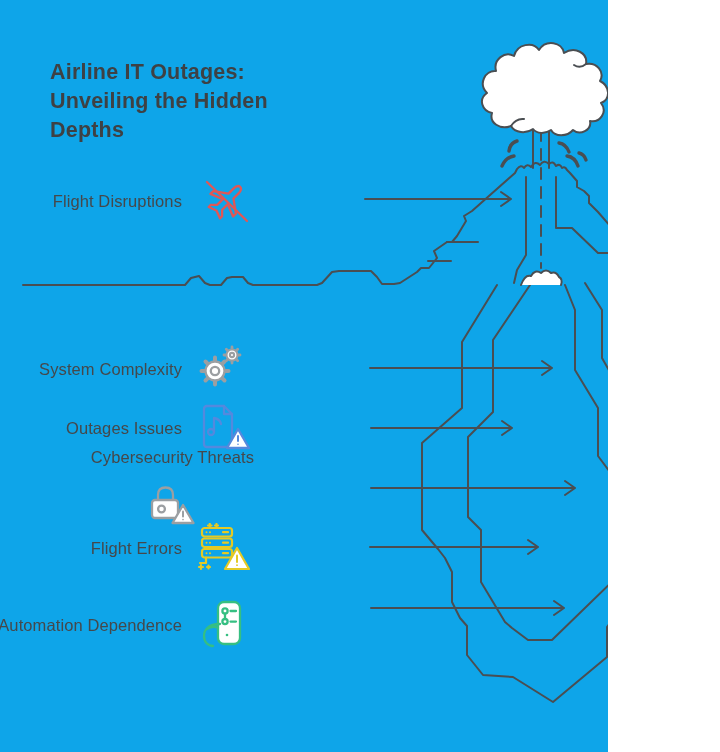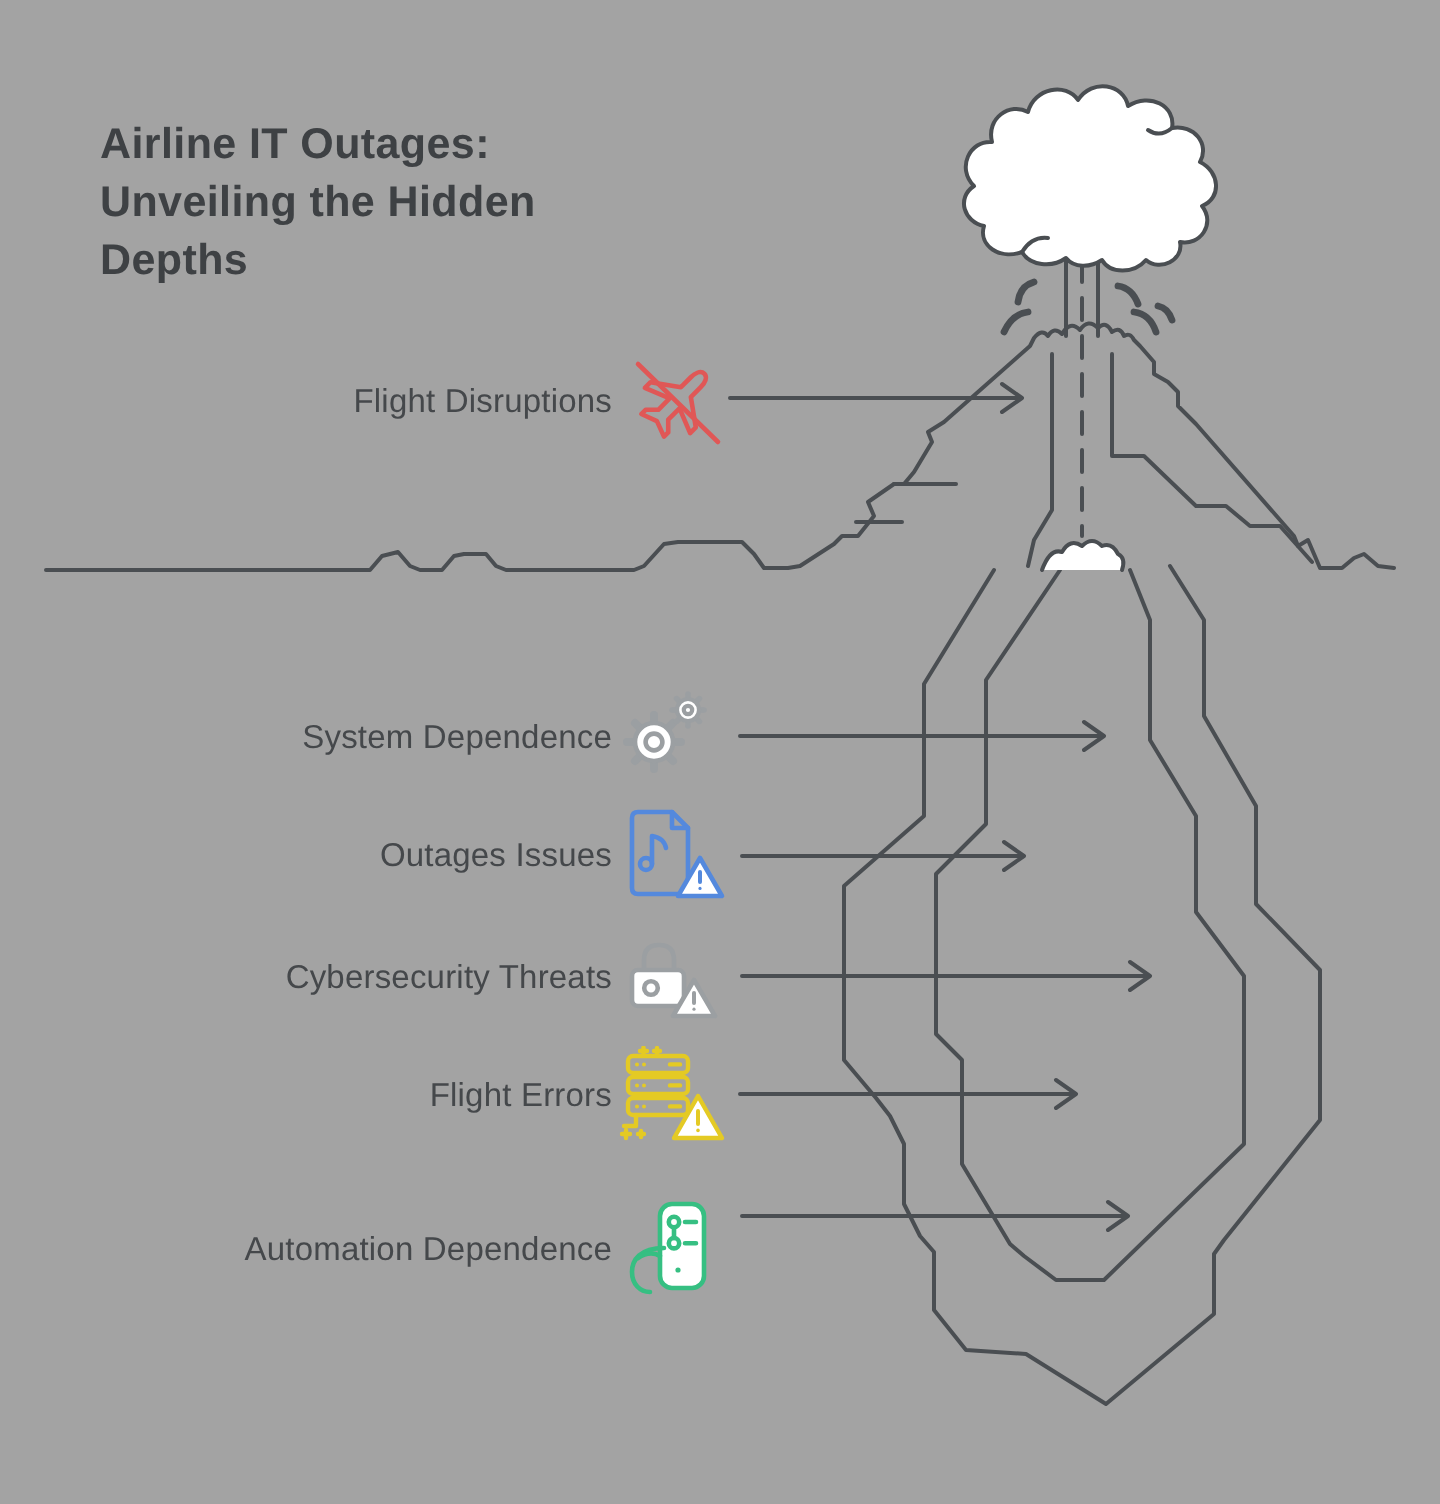--- a/index.html
+++ b/index.html
@@ -1,34 +1,34 @@
 <!DOCTYPE html>
 <html><head>
 <meta charset="utf-8">
 <style>
   html,body{margin:0;padding:0;background:#fff;}
   .canvas{
-    position:relative;width:720px;height:752px;background:#a3a3a3;overflow:hidden;
+    position:relative;width:608px;height:752px;background:#0ea5e9;overflow:hidden;
     font-family:"Liberation Sans",sans-serif;
   }
   .title{
     position:absolute;left:50px;top:58px;
     font-size:21.5px;font-weight:bold;color:#3e4144;
     line-height:29px;white-space:pre-line;letter-spacing:.2px;
   }
   .scene{position:absolute;left:0;top:0;}
   .row{
     position:absolute;right:354px;height:50px;
-    display:flex;align-items:center;gap:0;
+    display:flex;align-items:center;gap:12px;
   }
   .row .label{font-size:16.5px;color:#45484b;white-space:nowrap;letter-spacing:.1px;}
   .row-flight{top:176px;}
   .row-system{top:344px;}
   .row-software{top:403px;}
-  .row-cyber{top:464px;}
+  .row-cyber{top:448px;flex-direction:column;}
   .row-server{top:523px;}
   .row-automation{top:600px;}
   .icon{flex:0 0 auto;}
   
   .ink{stroke:#4a4e52;stroke-width:2;fill:none;stroke-linejoin:round;stroke-linecap:round;}
   .ink-fill{stroke:#4a4e52;stroke-width:2;fill:#ffffff;stroke-linejoin:round;stroke-linecap:round;}
   .splash{stroke:#4a4e52;stroke-width:3.4;fill:none;stroke-linecap:round;}
 </style>
 </head>
 <body>
@@ -102,21 +102,21 @@
           <path d="M24,4 C26.5,4 27.5,7 27.5,10 L27.5,17 L40,26 L40,30 L27.5,25 L27.5,33 L32,37.5
                    L32,40.5 L24,37.5 L16,40.5 L16,37.5 L20.5,33 L20.5,25 L8,30 L8,26 L20.5,17
                    L20.5,10 C20.5,7 21.5,4 24,4 Z"></path>
         </g>
         <path d="M13,6 L53,45"></path>
       </g>
     </svg>
   </div>
 
   <div class="row row-system">
-    <span class="label">System Dependence</span>
+    <span class="label">System Complexity</span>
     <svg class="icon" width="60" height="50" viewBox="0 0 60 50">
       <g stroke="#9b9fa2" fill="none" stroke-linecap="round">
         <g stroke-width="4">
           <path d="M30,27 L34.5,27 M27.4,33.4 L30.5,36.5 M21,36 L21,40.5 M14.6,33.4 L11.5,36.5
                    M12,27 L7.5,27 M14.6,20.6 L11.5,17.5 M21,18 L21,13.5 M27.4,20.6 L30.5,17.5"></path>
         </g>
         <circle cx="21" cy="27" r="9.5" fill="#fff" stroke-width="2.3"></circle>
         <circle cx="21" cy="27" r="4.2" fill="#fff" stroke-width="2.3"></circle>
         <g stroke-width="2.8">
           <path d="M43.5,11 L46,11 M41.9,14.9 L43.7,16.7 M38,16.5 L38,19 M34.1,14.9 L32.3,16.7

